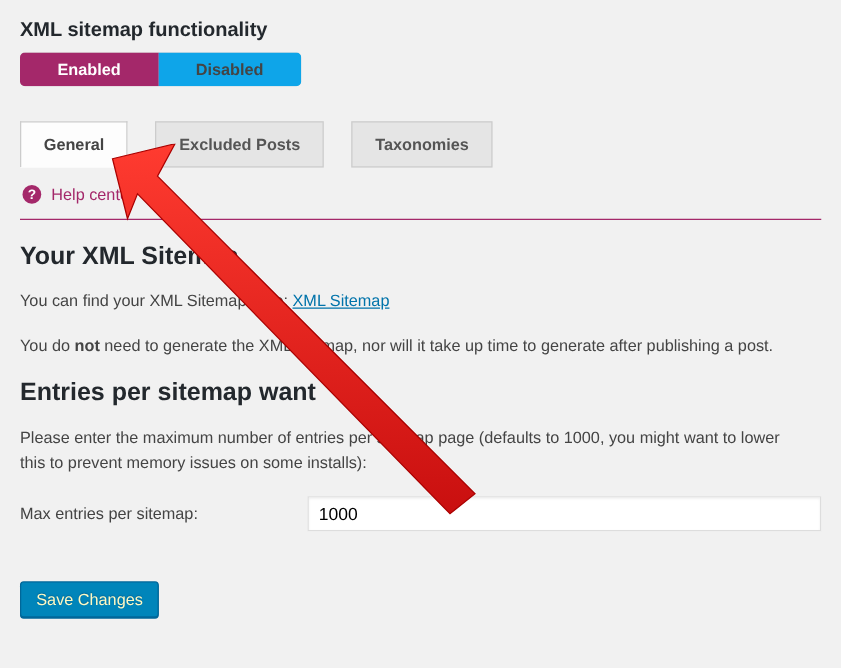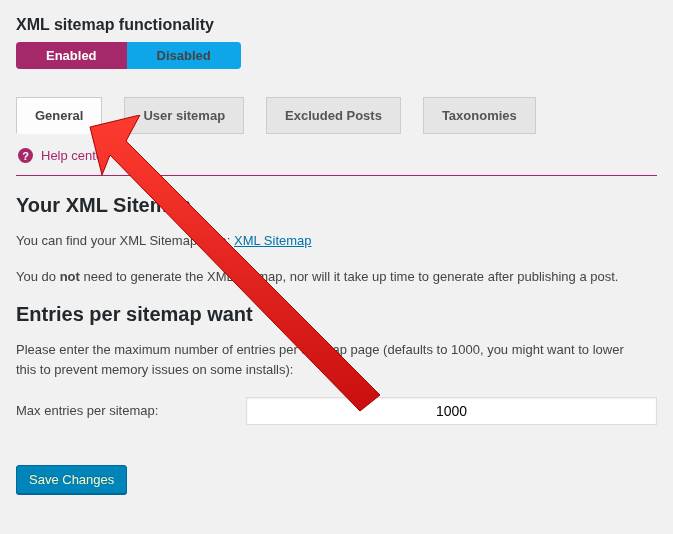--- a/index.html
+++ b/index.html
@@ -107,21 +107,20 @@
     margin: 10px 0 40px;
   }
   .field-label { width: 210px; font-size: 13px; color: #444; }
   .field-input {
     flex: 1;
     padding: 5px 8px;
     font-size: 14px;
     border: 1px solid #ddd;
     box-shadow: inset 0 1px 2px rgba(0,0,0,0.07);
     background: #fff;
-    text-align: center;
   }
   .save-btn {
     background: #0085ba;
     border: 1px solid #006799;
     border-radius: 3px;
     color: #fef9c3;
     font-size: 13px;
     font-weight: 400;
     padding: 6px 12px;
     cursor: pointer;
@@ -139,21 +138,20 @@
 
 
 <div class="section-label">XML sitemap functionality</div>
 <div class="switch">
   <button class="switch-opt enabled">Enabled</button>
   <button class="switch-opt disabled">Disabled</button>
 </div>
 
 <div class="tabs">
   <div class="tab active">General</div>
-  <div class="tab">User sitemap</div>
   <div class="tab">Excluded Posts</div>
   <div class="tab">Taxonomies</div>
 </div>
 
 <div class="help-row">
   <span class="qicon">?</span>
   <span>Help center</span>
   <span class="chev">▼</span>
 </div>
 

